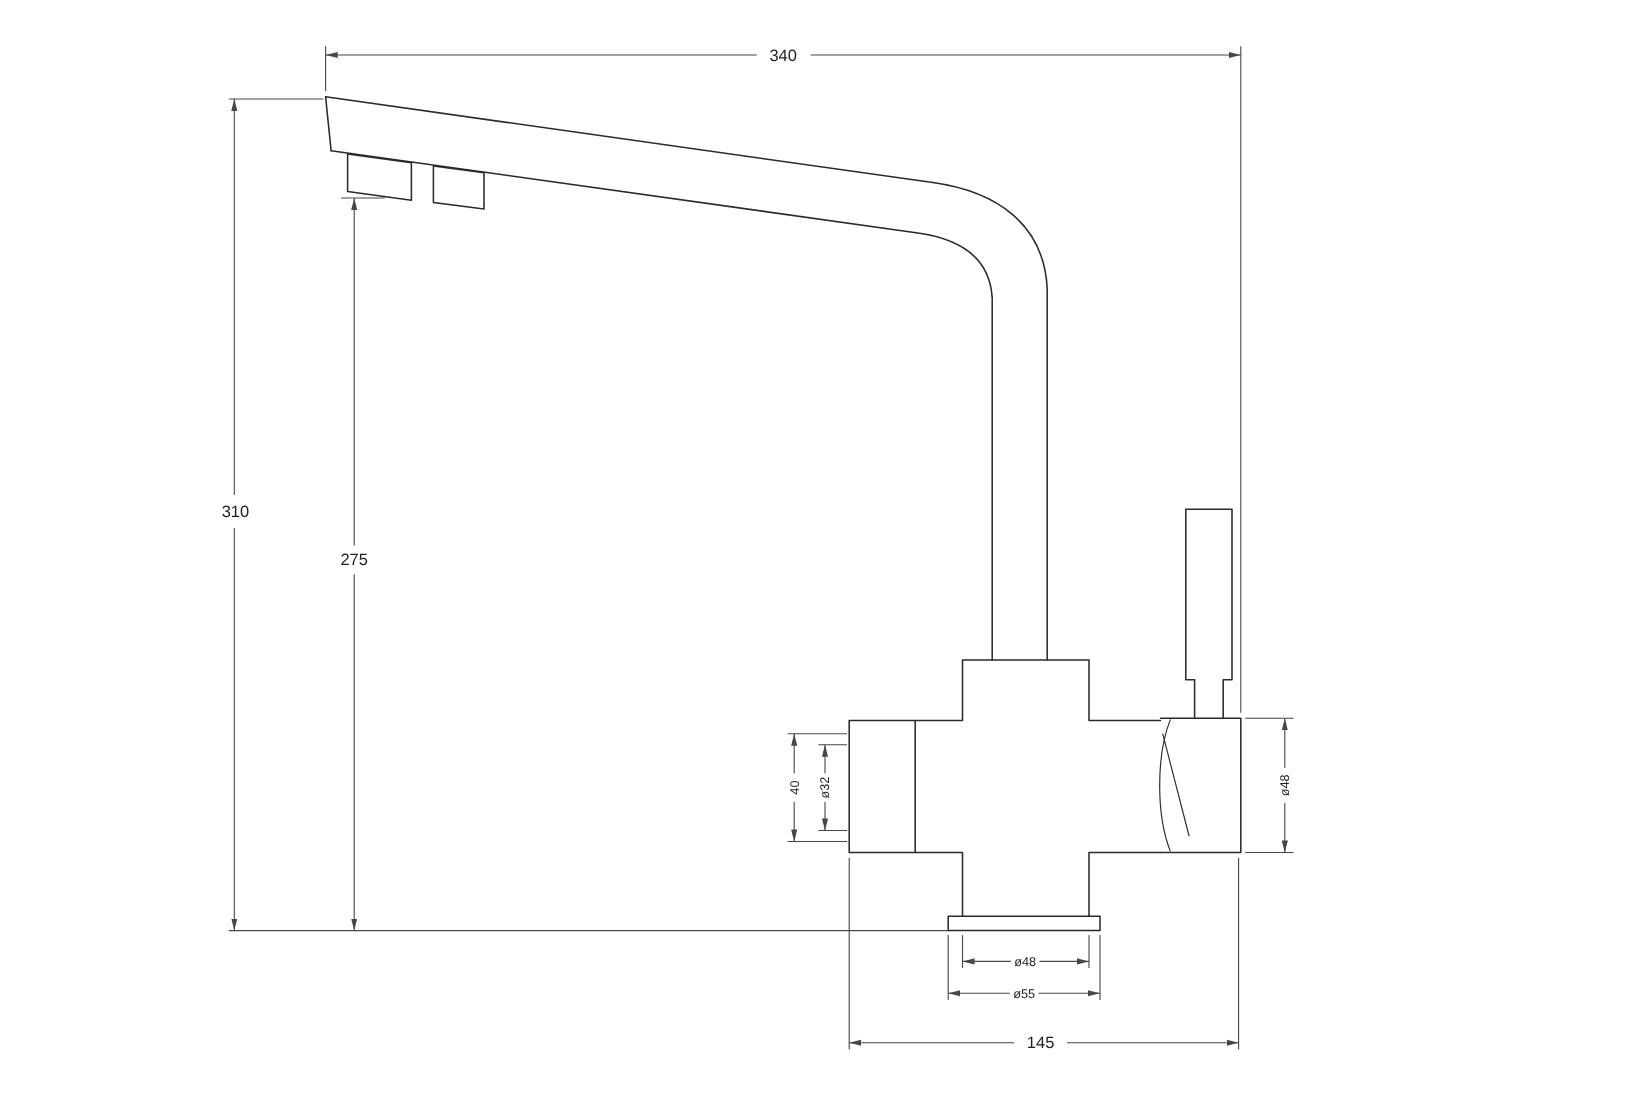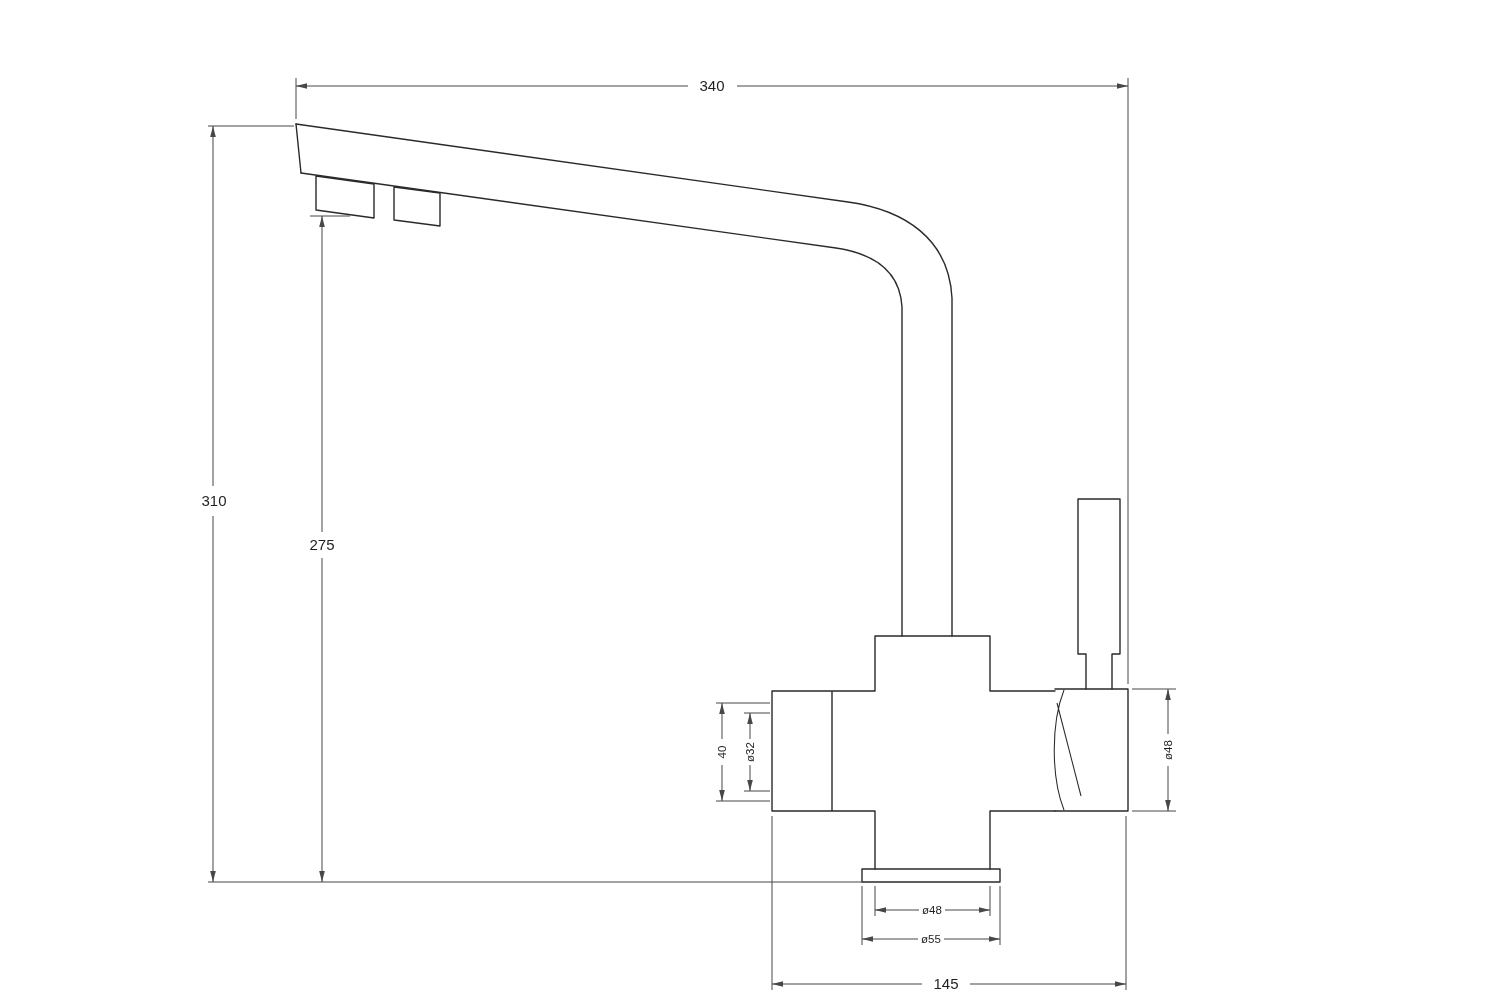--- a/index.html
+++ b/index.html
@@ -8,21 +8,20 @@
     background: #ffffff;
     width: 1500px;
     height: 999px;
     overflow: hidden;
   }
   .page {
     position: relative;
     width: 1500px;
     height: 853px;
     background: #ffffff;
-    margin-top: 36px;
   }
   svg { display: block; }
   .outline {
     fill: none;
     stroke: #2a2a2a;
     stroke-width: 1.4;
     stroke-linejoin: round;
     stroke-linecap: round;
   }
   .thin {

